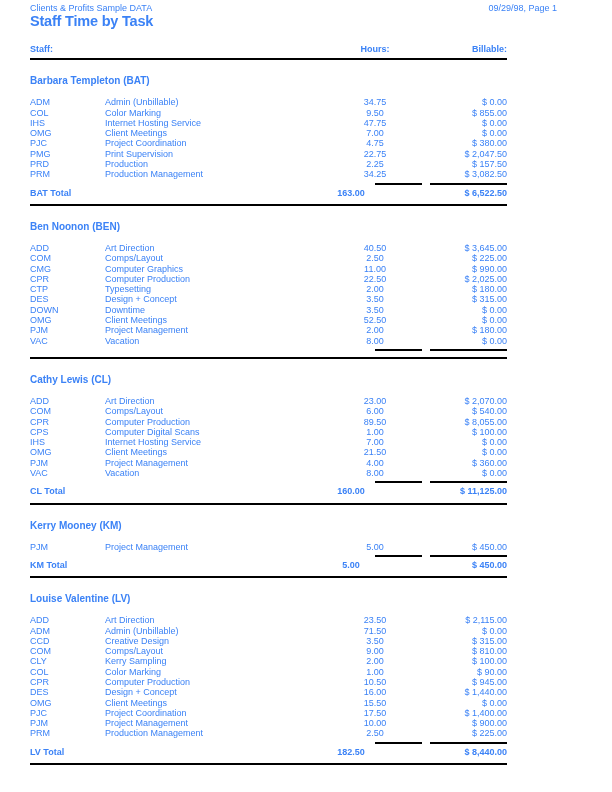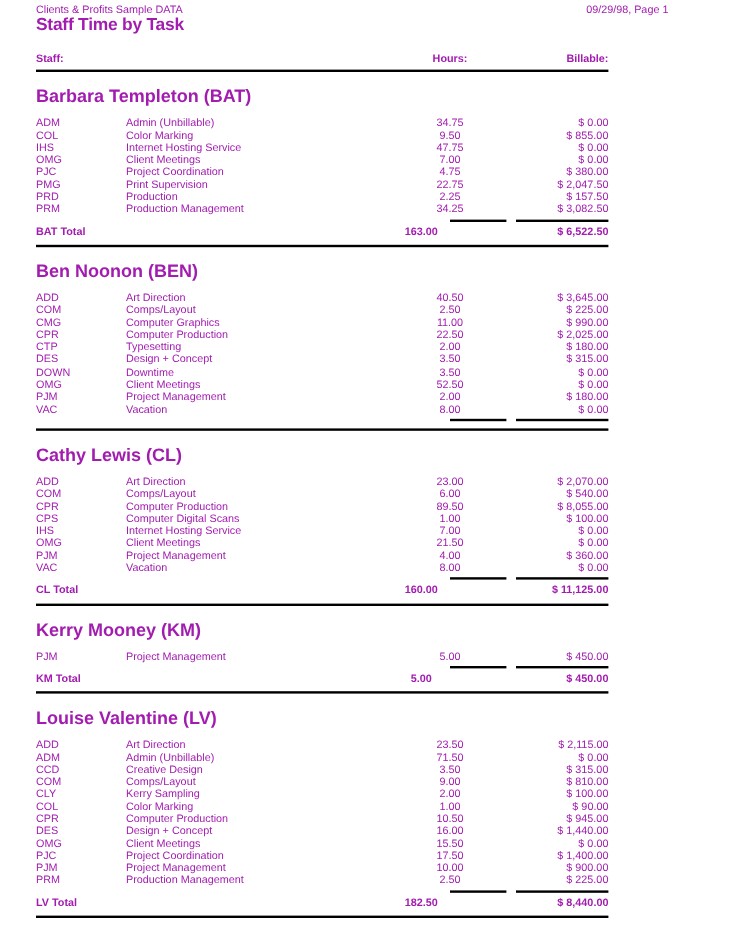--- a/index.html
+++ b/index.html
@@ -2,41 +2,41 @@
 <html><head>
 <meta charset="utf-8">
 <style>
   html, body { margin:0; padding:0; background:#ffffff; }
   .page {
     position:relative;
     width:612px; height:792px;
     box-sizing:border-box;
     padding:3px 55px 0 30px;
     background:#ffffff;
-    color:#a21caf;
+    color:#3b82f6;
     font-family:"Liberation Sans", sans-serif;
     overflow:hidden;
   }
   .top-meta { display:flex; justify-content:space-between; font-size:9px; line-height:10px; }
   .report-title { font-size:14.5px; font-weight:bold; line-height:15px; margin-top:1px; letter-spacing:-0.2px; }
   .report-subtitle { font-style:italic; font-size:9px; line-height:10px; margin-top:4px; }
 
   .report-body { width:477px; }
 
   .row { display:flex; font-size:9px; line-height:10.3px; }
   .code  { width:75px; }
   .desc  { flex:1; }
   .hours { width:90px; text-align:center; }
   .bill  { width:87px; text-align:right; }
 
   .col-headers { margin-top:15px; font-weight:bold; }
   .header-rule { border-top:2px solid #000; margin-top:4px; height:0; }
 
   .section { margin-top:16px; }
-  .staff-name { font-size:15px; line-height:10px; font-weight:bold; }
+  .staff-name { font-size:10px; line-height:10px; font-weight:bold; }
   .task-rows { margin-top:11px; }
 
   .total-rules { display:flex; margin-top:3px; }
   .tr-spacer { flex:1; }
   .tr-hours { width:47px; border-top:2px solid #000; height:0; }
   .tr-gap { width:8px; }
   .tr-bill { width:77px; border-top:2px solid #000; height:0; }
 
   .total-row { margin-top:3px; font-weight:bold;gap:24px; }
   .section-rule { border-top:2px solid #000; margin-top:6px; height:0; }

